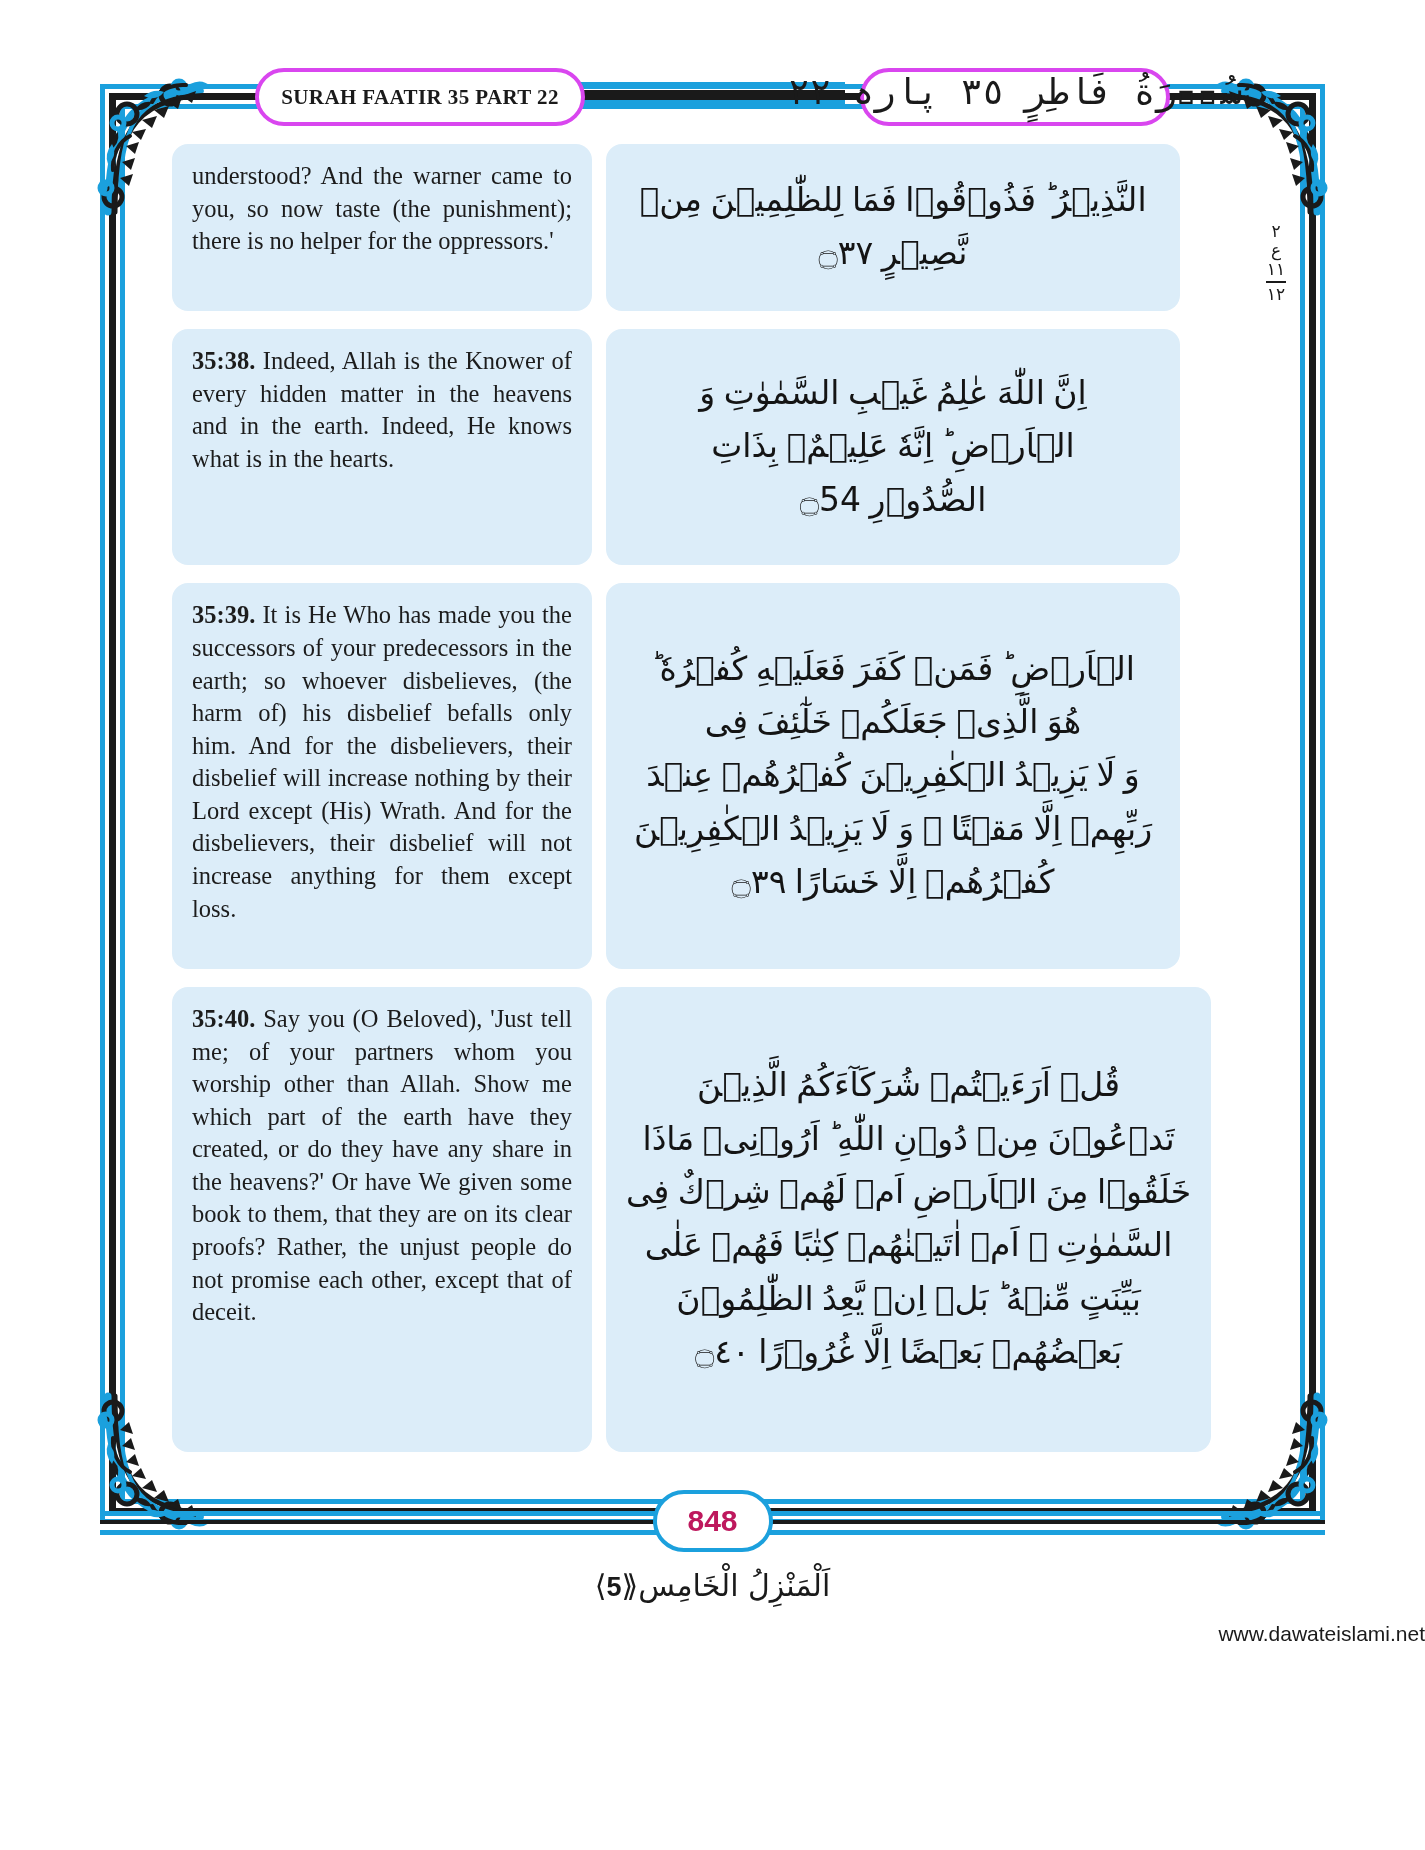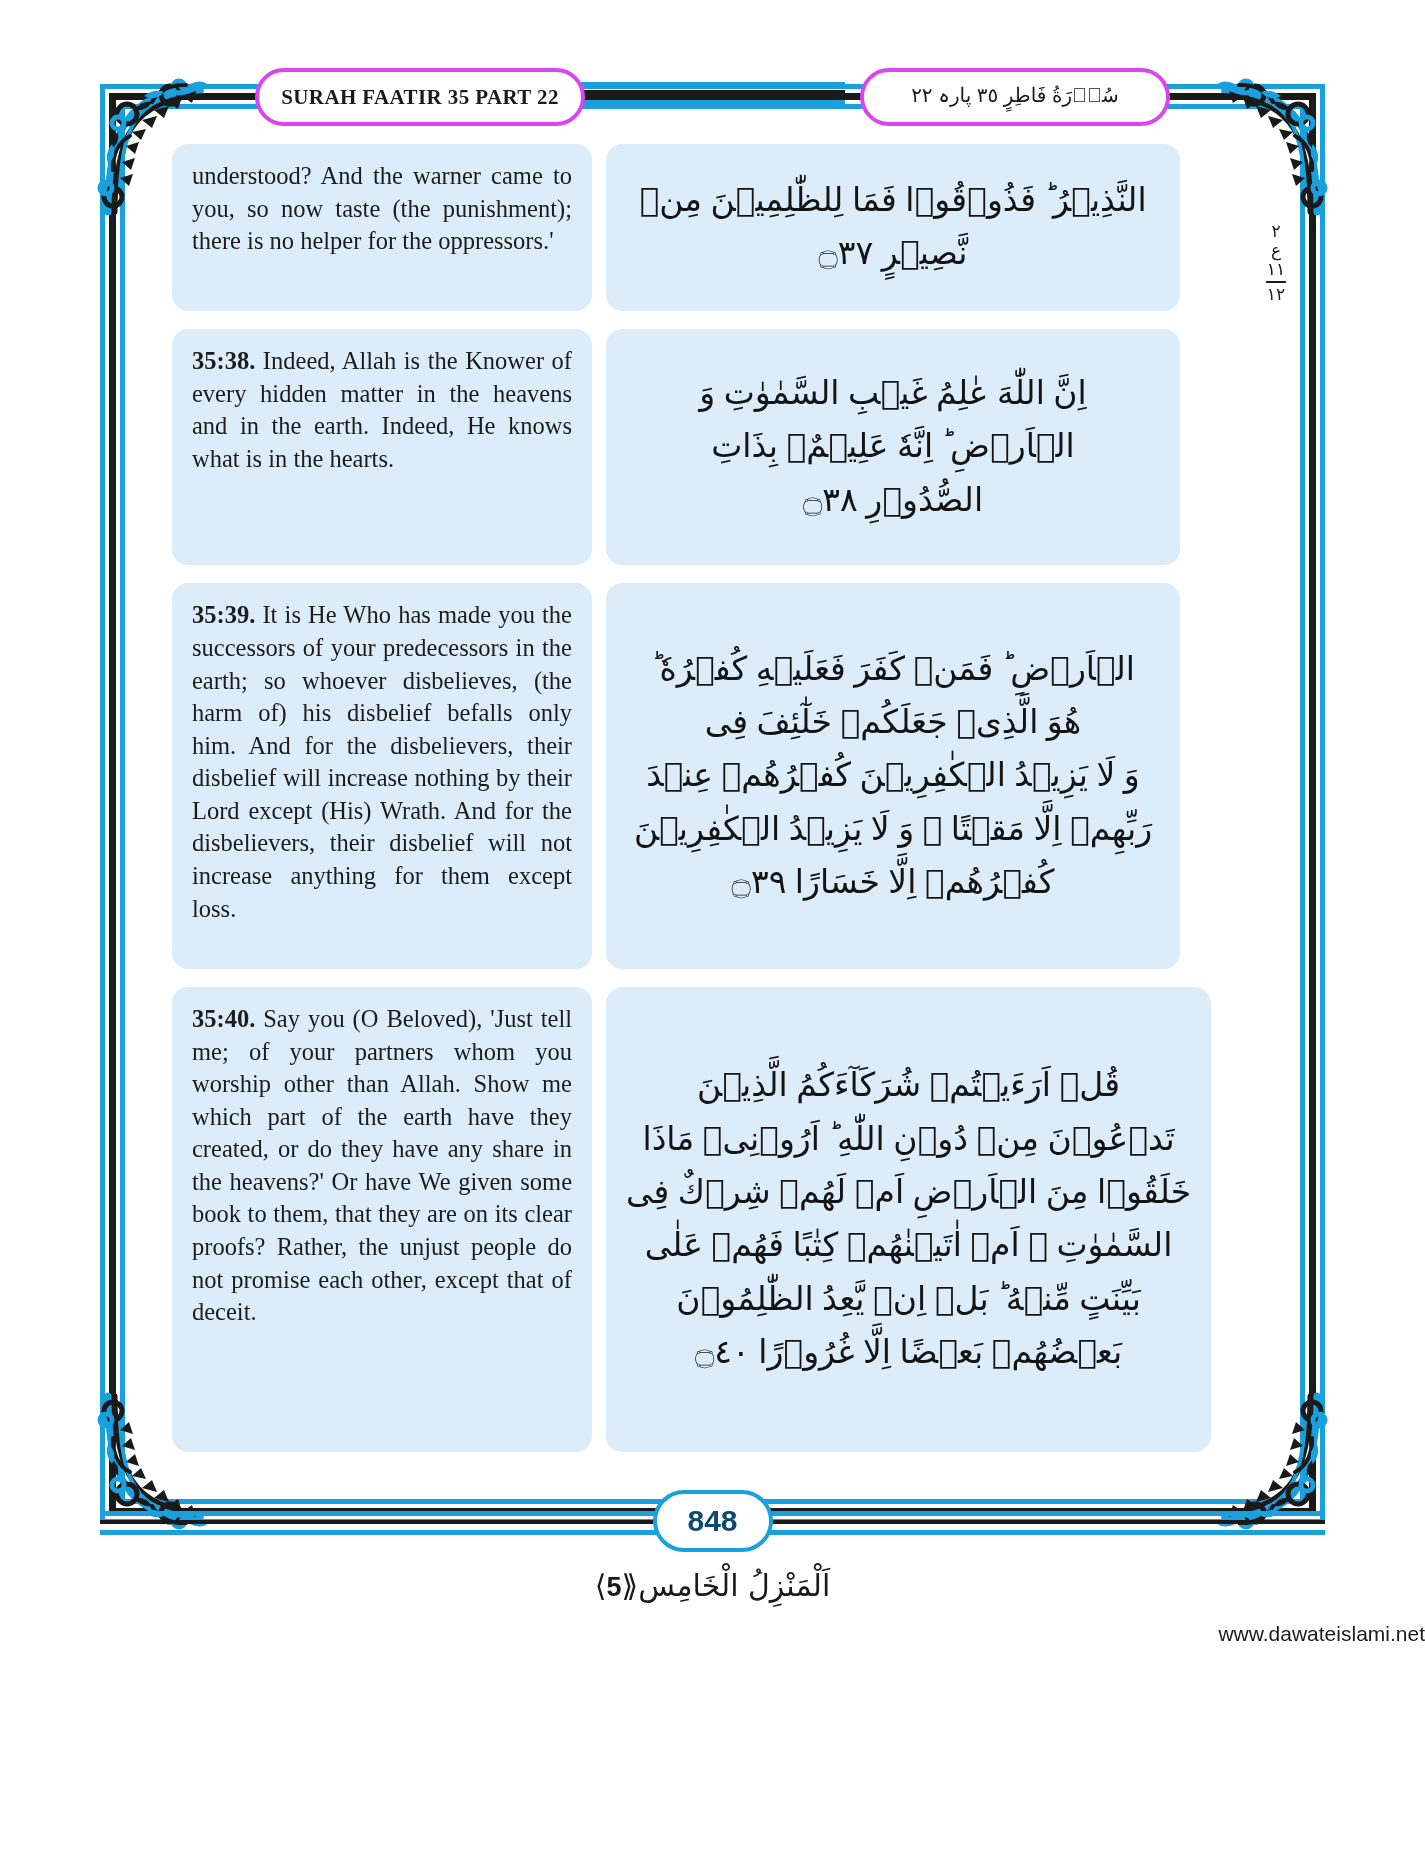--- a/index.html
+++ b/index.html
@@ -71,22 +71,22 @@
   .cap-right { right: 155px; top: 6px; width: 310px; }
   .cap-left .cap-txt {
     font-family: "Liberation Serif", serif;
     font-weight: bold;
     font-size: 21px;
     letter-spacing: 0.4px;
     color: #1a1a1a;
     white-space: nowrap;
   }
   .cap-right .cap-txt {
-    font-family: Liberation Sans, sans-serif;
-    font-size: 20px;
+    font-family: Liberation Mono, monospace;
+    font-size: 36px;
     color: #1a1a1a;
     direction: rtl;
     white-space: nowrap;
     line-height: 1;
     padding-bottom: 4px;
   }
   .hdr-rule {
     position: absolute;
     left: 480px; right: 480px;
     top: 28px;
@@ -191,21 +191,21 @@
     background: #ffffff;
     border: 4px solid #1ba0dd;
     border-radius: 32px;
     display: flex; align-items: center; justify-content: center;
     z-index: 4;
   }
   .page-num {
     font-family: "Liberation Sans", sans-serif;
     font-weight: bold;
     font-size: 30px;
-    color: #0c4a6e;
+    color: #be185d;
   }
   .manzil {
     position: absolute;
     left: 0; right: 0;
     top: 1568px;
     text-align: center;
     font-family: "DejaVu Sans", sans-serif;
     font-size: 30px;
     color: #1a1a1a;
     direction: rtl;
@@ -405,21 +405,21 @@
       </div>
     </div>
 
     <div class="verse-row row-38">
       <div class="panel panel-en">
         <span class="vnum">35:38.</span> <span>Indeed, Allah is the Knower of every hidden matter in the heavens and in the earth. Indeed, He knows what is in the hearts.</span>
       </div>
       <div class="panel panel-ar">
         <div class="ar-line">اِنَّ اللّٰهَ عٰلِمُ غَیۡبِ السَّمٰوٰتِ وَ</div>
         <div class="ar-line">الۡاَرۡضِ ؕ اِنَّهٗ عَلِیۡمٌۢ بِذَاتِ</div>
-        <div class="ar-line">الصُّدُوۡرِ ۝٣٨</div>
+        <div class="ar-line">الصُّدُوۡرِ ۝54</div>
       </div>
     </div>
 
     <div class="verse-row row-39">
       <div class="panel panel-en">
         <span class="vnum">35:39.</span> <span>It is He Who has made you the successors of your predecessors in the earth; so whoever disbelieves, (the harm of) his disbelief befalls only him. And for the disbelievers, their disbelief will increase nothing by their Lord except (His) Wrath. And for the disbelievers, their disbelief will not increase anything for them except loss.</span>
       </div>
       <div class="panel panel-ar">
         <div class="ar-line">الۡاَرۡضِ ؕ فَمَنۡ كَفَرَ فَعَلَیۡهِ كُفۡرُهٗ ؕ</div>
         <div class="ar-line">هُوَ الَّذِیۡ جَعَلَكُمۡ خَلٰٓئِفَ فِی</div>

